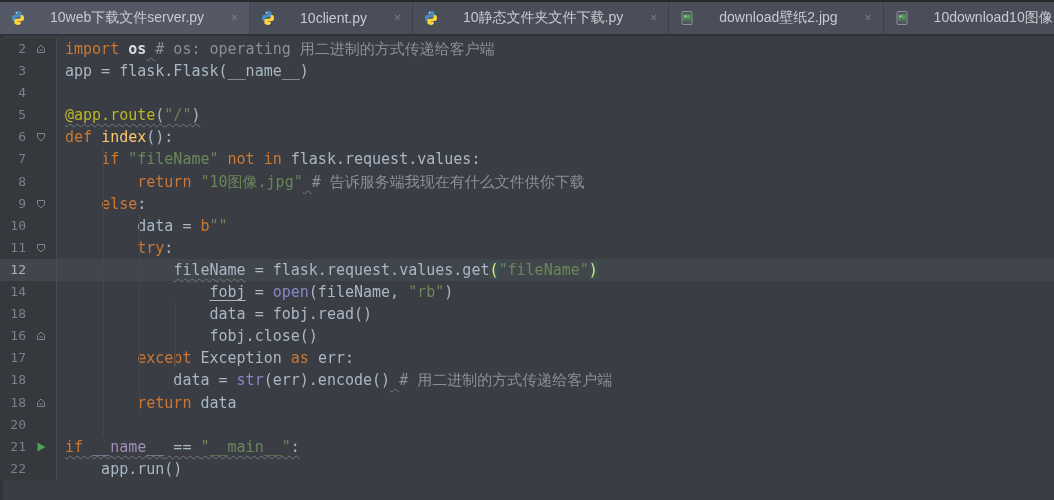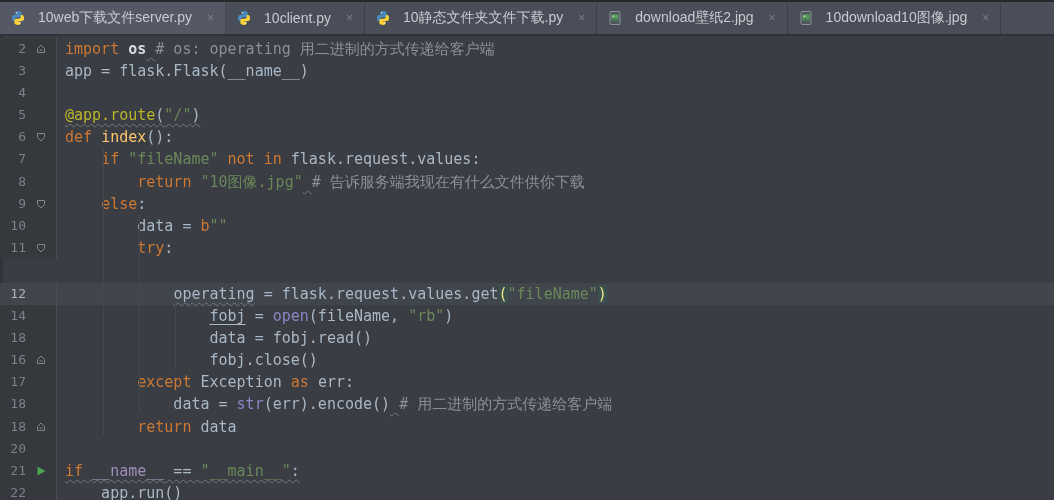--- a/index.html
+++ b/index.html
@@ -7,33 +7,33 @@
   .window{position:relative;width:1054px;height:500px;font-family:"DejaVu Sans Mono",monospace;}
 
   
   .tabbar{
     height:36px;display:flex;align-items:stretch;
     background:var(--bg_tabbar);
     border-top:2px solid var(--border_dark);
     border-bottom:2px solid var(--border_mid);
   }
   .tab{
-    display:flex;align-items:center;gap:12px;padding:0 11px 0 10px;
+    display:flex;align-items:center;gap:24px;padding:0 11px 0 10px;
     font-family:"Liberation Sans",sans-serif;font-size:14px;color:var(--tab_text);
     border-right:1px solid rgba(0,0,0,0.18);cursor:default;white-space:nowrap;
   }
   .tab.active{background:var(--bg_tab_active);}
   .tab .ficon{width:16px;height:16px;display:inline-flex;flex:none;}
   .tab .ficon svg{width:16px;height:16px;}
   .tab .close{color:var(--close_x);font-size:12px;margin-left:3px;font-family:"Liberation Sans",sans-serif;}
 
   
   .rows{position:absolute;top:38px;left:0;right:0;}
   .row{display:flex;height:22.1px;line-height:22.1px;font-size:15px;}
-  .row.active{background:var(--bg_active_line);margin-top:24px;}
+  .row.active{background:var(--bg_active_line);}
   .gutter{width:57px;flex:none;display:flex;background:var(--bg_gutter);border-right:1px solid var(--gutter_line);}
   .row.active .gutter{background:var(--bg_active_line);}
   .ln{width:26px;flex:none;text-align:right;font-size:13px;color:var(--line_num);}
   .row.active .ln{color:var(--line_num_active);}
   .gicon{width:30px;flex:none;display:flex;align-items:center;justify-content:center;}
   .gicon svg{width:12px;height:12px;display:block;}
   .code{white-space:pre;padding-left:8px;color:var(--txt);}
 
   
   .kw{color:var(--kw);}
@@ -223,21 +223,21 @@
           </span>
     </span>
     <span class="code"><span class="txt">        </span><span class="kw">try</span><span class="txt">:</span></span>
   </div>
 
   <div class="row active">
     <span class="gutter">
       <span class="ln">12</span>
       <span class="gicon"></span>
     </span>
-    <span class="code"><span class="txt">            </span><span class="txt u-wavy">operating</span><span class="txt"> = flask.request.values.get</span><span class="txt ph">(</span><span class="str">"fileName"</span><span class="txt ph">)</span></span>
+    <span class="code"><span class="txt">            </span><span class="txt u-wavy">fileName</span><span class="txt"> = flask.request.values.get</span><span class="txt ph">(</span><span class="str">"fileName"</span><span class="txt ph">)</span></span>
   </div>
 
 
   <div class="row">
     <span class="gutter">
       <span class="ln">14</span>
       <span class="gicon"></span>
     </span>
     <span class="code"><span class="txt">                </span><span class="txt u-solid">fobj</span><span class="txt"> = </span><span class="bi">open</span><span class="txt">(fileName, </span><span class="str">"rb"</span><span class="txt">)</span></span>
   </div>

